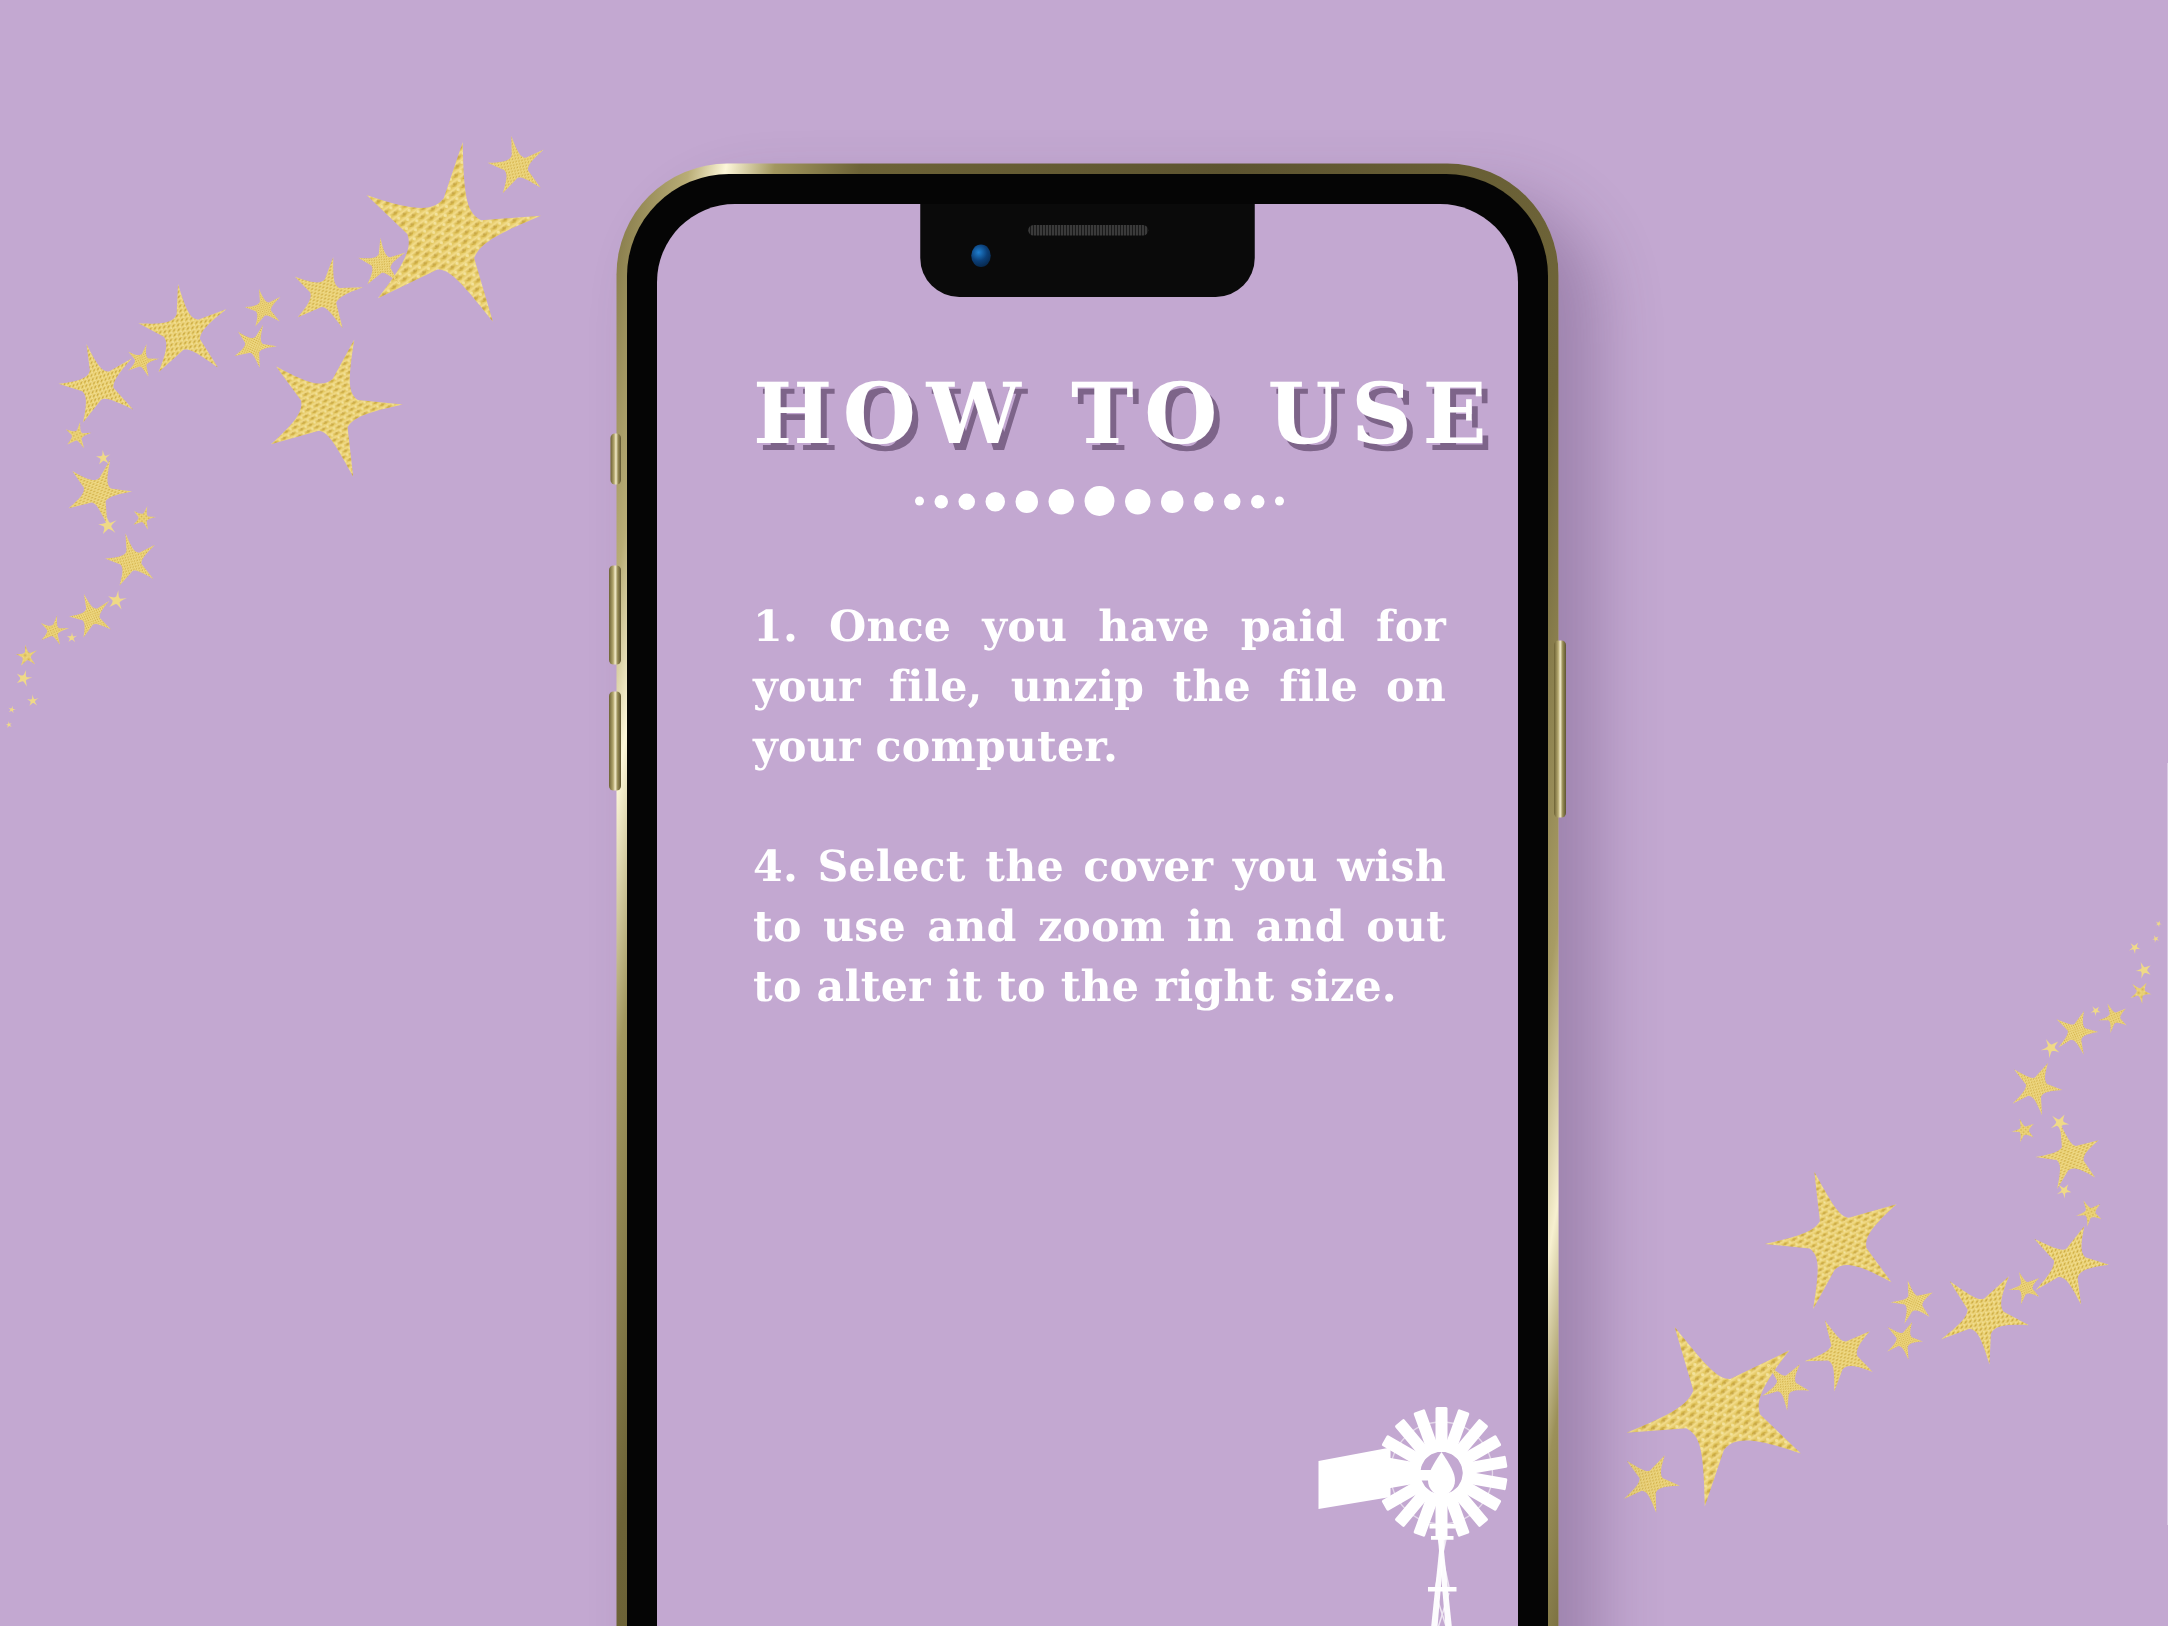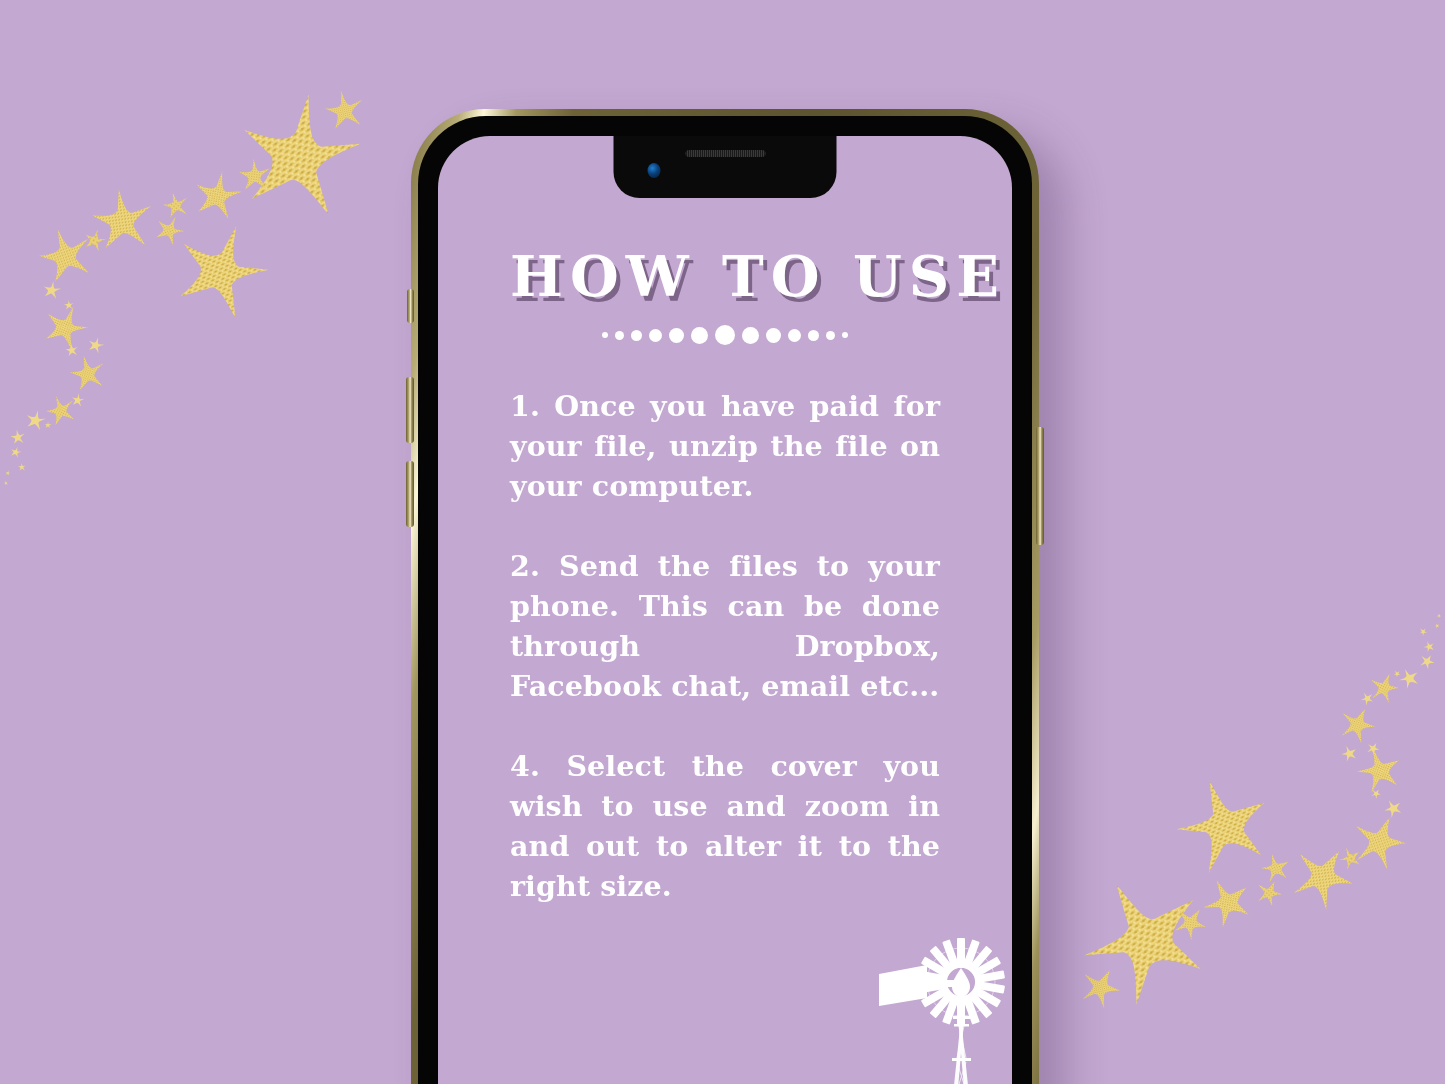--- a/index.html
+++ b/index.html
@@ -122,22 +122,22 @@
     border-radius: 3px;
   }
   #silent-switch { left: -4px; top: 180px;  width: 7px; height: 34px; }
   #volume-up     { left: -5px; top: 268px;  width: 8px; height: 66px; }
   #volume-down   { left: -5px; top: 352px;  width: 8px; height: 66px; }
   #power-button  { right: -5px; top: 318px; width: 8px; height: 118px; }
 
   
   #screen-content {
     position: absolute;
-    left: 0; right: 0; top: 0;
-    padding: 0 72px;
+    left: 16px; right: 0; top: 0;
+    padding: 0 48px;
     box-sizing: border-box;
   }
 
   #title-block {
     margin-top: 112px;
     text-align: center;
   }
   #page-title {
     font-family: "DejaVu Serif", "Liberation Serif", serif;
     font-weight: bold;
@@ -166,21 +166,21 @@
     gap: 7px;
     height: 22px;
   }
   #dot-divider .dot {
     background: #ffffff;
     border-radius: 50%;
     flex: 0 0 auto;
   }
 
   #steps {
-    margin-top: 40px;
+    margin-top: 52px;
   }
   .step {
     font-family: "DejaVu Serif", "Liberation Serif", serif;
     font-weight: bold;
     font-size: 28.5px;
     line-height: 40px;
     color: #ffffff;
     text-align: justify;
     text-align-last: left;
     margin: 0 0 40px 0;
@@ -343,21 +343,20 @@
                 <span class="dot" style="width: 15px; height: 15px;"></span>
                 <span class="dot" style="width: 13px; height: 13px;"></span>
                 <span class="dot" style="width: 11px; height: 11px;"></span>
                 <span class="dot" style="width: 9px; height: 9px;"></span>
                 <span class="dot" style="width: 6px; height: 6px;"></span>
               </div>
           </div>
 
           <div id="steps">
             <p class="step" id="step-1">1. Once you have paid for your file, unzip the file on your computer.</p>
-            <p class="step" id="step-2">2. Send the files to your phone. This can be done through Dropbox, Facebook chat, email etc...</p>
             <p class="step" id="step-4">4. Select the cover you wish to use and zoom in and out to alter it to the right size.</p>
 
           </div>
         </div>
 
         <div id="windmill">
           <svg width="160" height="190" viewBox="0 0 160 190" xmlns="http://www.w3.org/2000/svg">
             <g fill="#ffffff">
 
               <path d="M 4,40 L 52,31 L 52,64 L 4,72 Z"></path>

